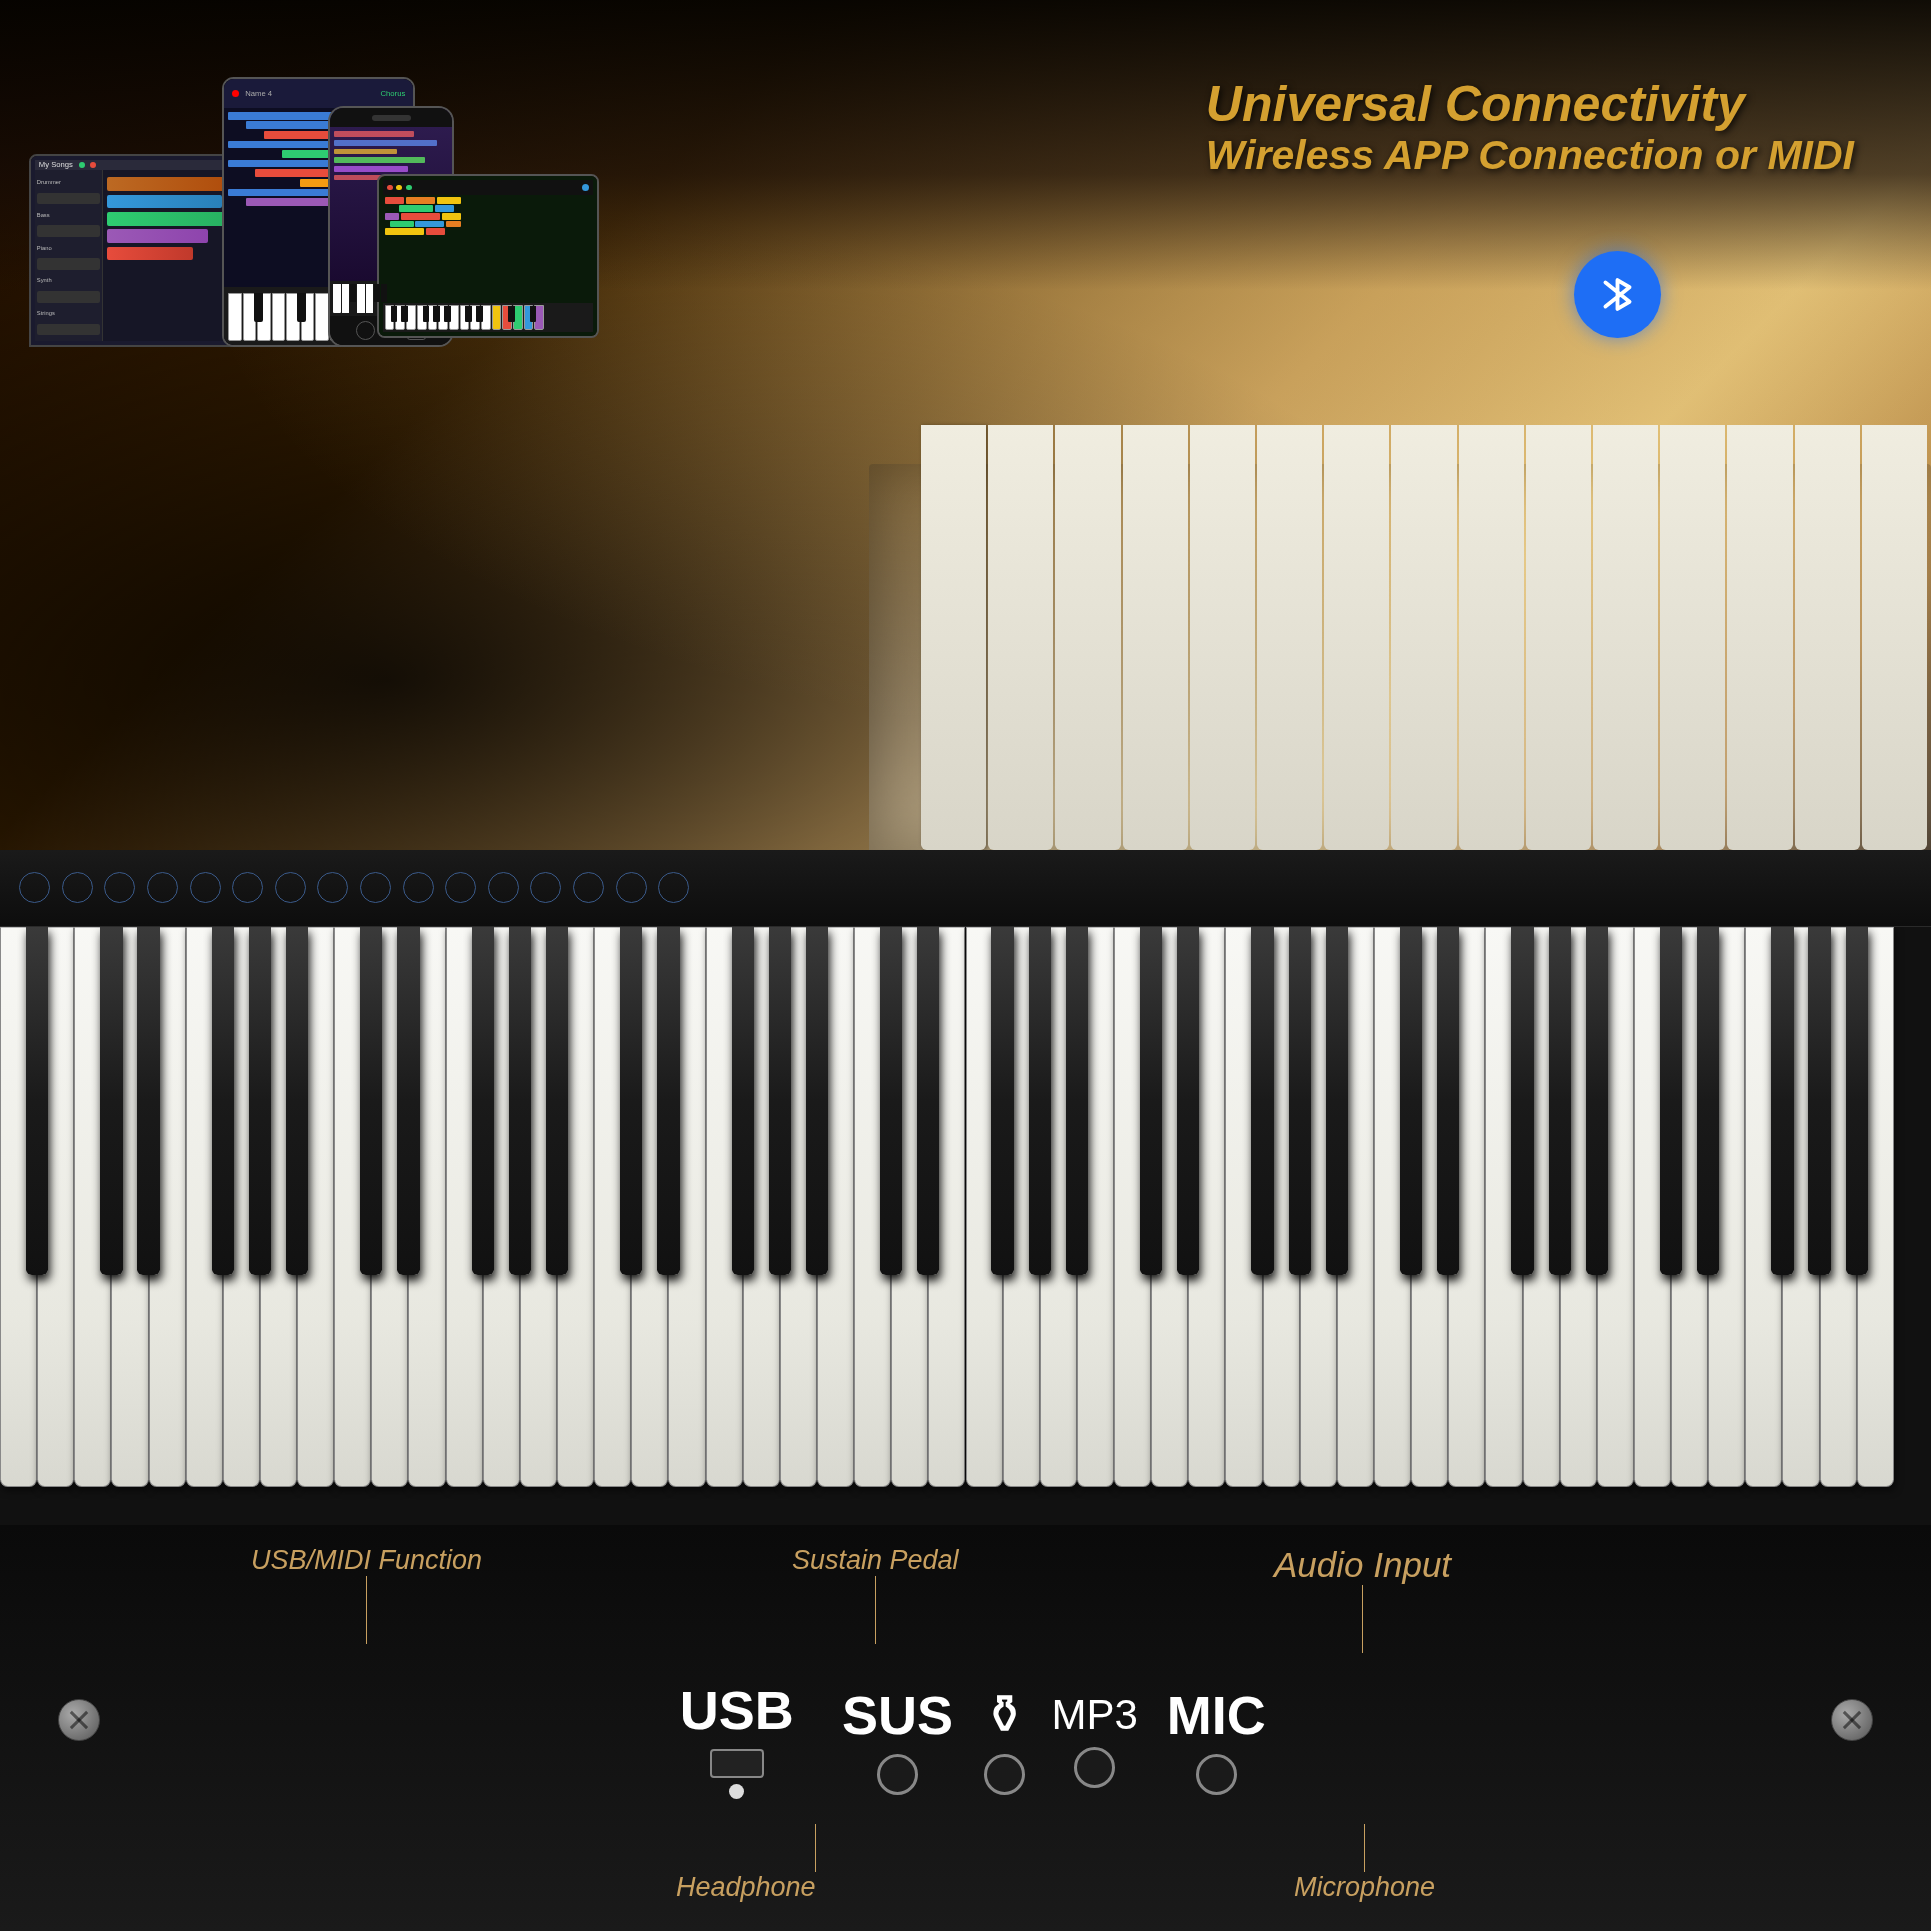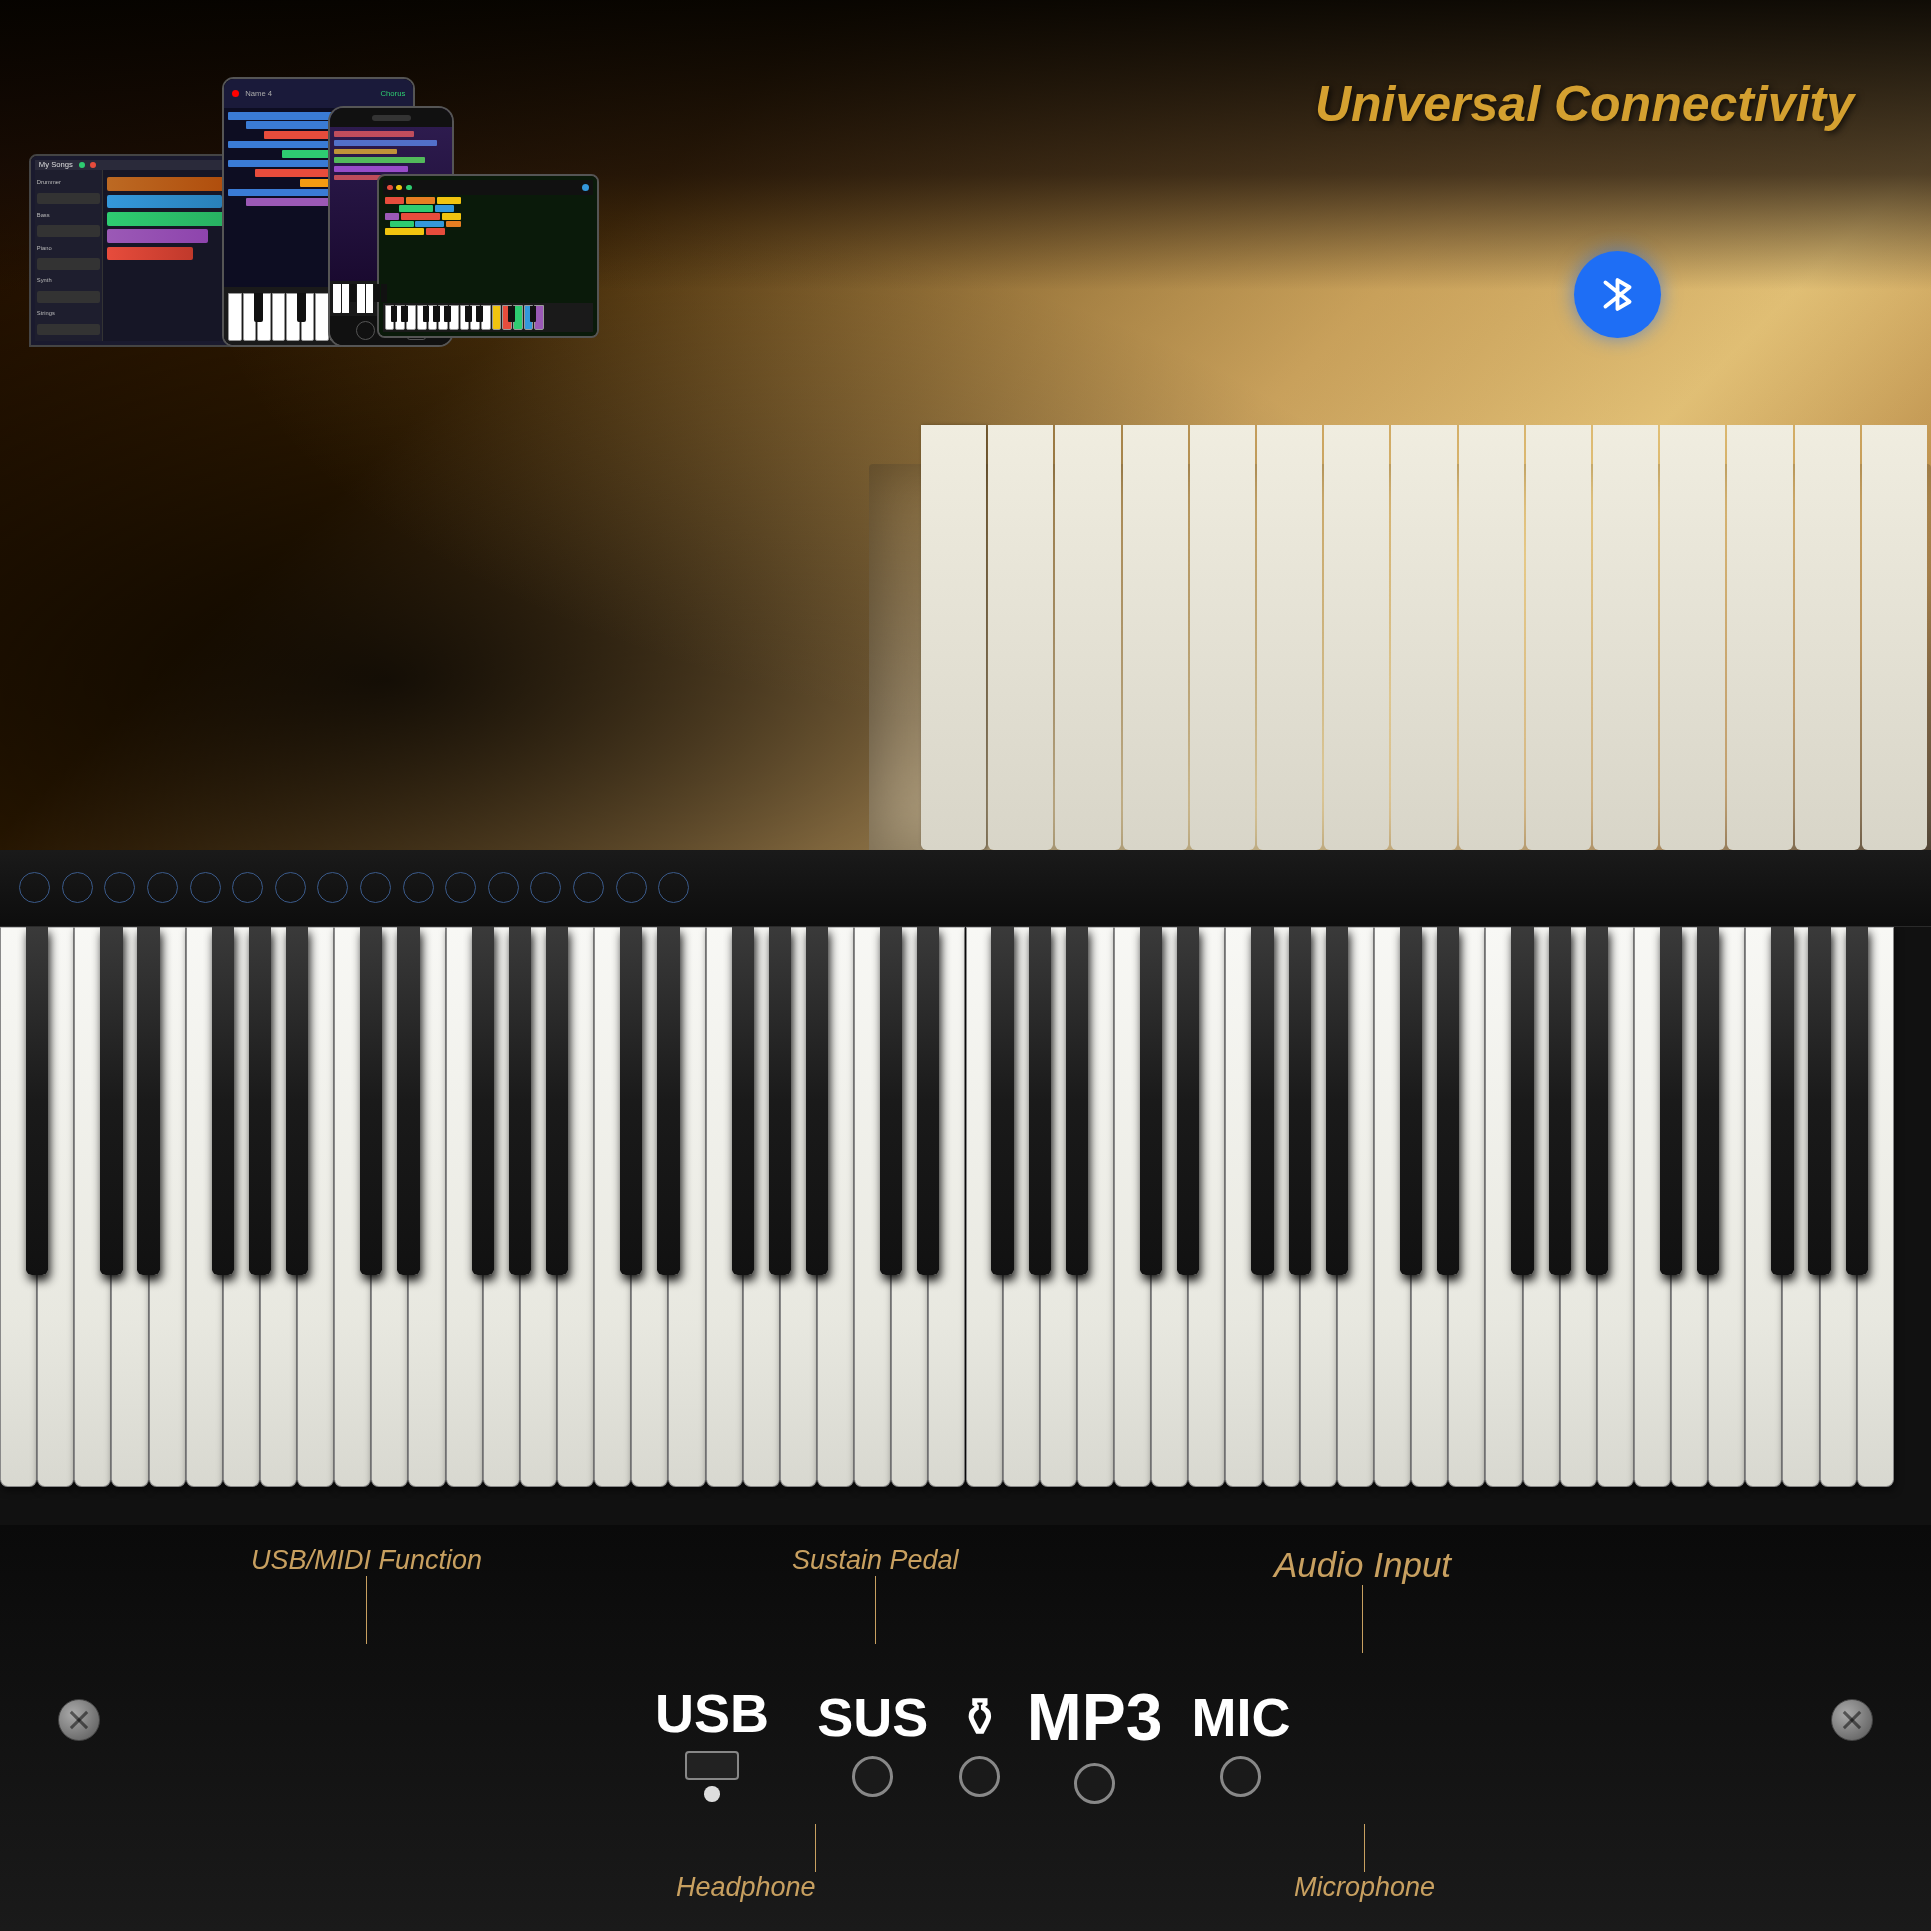--- a/index.html
+++ b/index.html
@@ -587,20 +587,21 @@
               <div style="position:absolute; right:-3.9px; top:0; width:6.8px; height:15.4px; background:#111; border-radius:0 0 1px 1px; z-index:2;"></div>
             </div>
             <div style="width:9.7px; height:25px; background:#9b59b6; border-radius:0 0 1.9px 1.9px; border:1px solid #999;"></div>
           </div>
         </div>
       </div>
     </div>
 
     <div class="headline-text">
       <div class="headline-line1">Universal Connectivity</div>
+      <div class="headline-line2">Wireless APP Connection or MIDI</div>
     </div>
 
     <div class="bluetooth-icon-area">
       <div class="bluetooth-circle">
 
         <svg width="53" height="53" viewBox="0 0 55 55">
           <polyline points="15,15 40,35 27.5,42.5 27.5,12.5 40,20 15,40" stroke="white" stroke-width="4" fill="none" stroke-linecap="round" stroke-linejoin="round"></polyline>
         </svg>
       </div>
     </div>
@@ -755,21 +756,21 @@
         <span style="color:white; font-size:54px; font-weight:bold;">SUS</span>
         <div style="width:41px; height:41px; border-radius:50%; border:3.9px solid #888; background:#1a1a1a; margin-top:7.7px;"></div>
       </div>
 
       <div style="display:flex; flex-direction:column; align-items:center; margin: 0 9.7px;">
         <span style="color:white; font-size:54px;">⚱</span>
         <div style="width:41px; height:41px; border-radius:50%; border:3.9px solid #888; background:#1a1a1a; margin-top:7.7px;"></div>
       </div>
 
       <div style="display:flex; flex-direction:column; align-items:center; margin: 0 14.5px;">
-        <span style="color:white; font-size:66px; font-weight:bold;">MP3</span>
+        <span style="color:white; font-size:42px; font-weight:normal;">MP3</span>
         <div style="width:41px; height:41px; border-radius:50%; border:3.9px solid #888; background:#1a1a1a; margin-top:7.7px;"></div>
       </div>
 
       <div style="display:flex; flex-direction:column; align-items:center; margin: 0 14.5px;">
         <span style="color:white; font-size:54px; font-weight:bold;">MIC</span>
         <div style="width:41px; height:41px; border-radius:50%; border:3.9px solid #888; background:#1a1a1a; margin-top:7.7px;"></div>
       </div>
     </div>
 
     <div class="screw screw-right">

